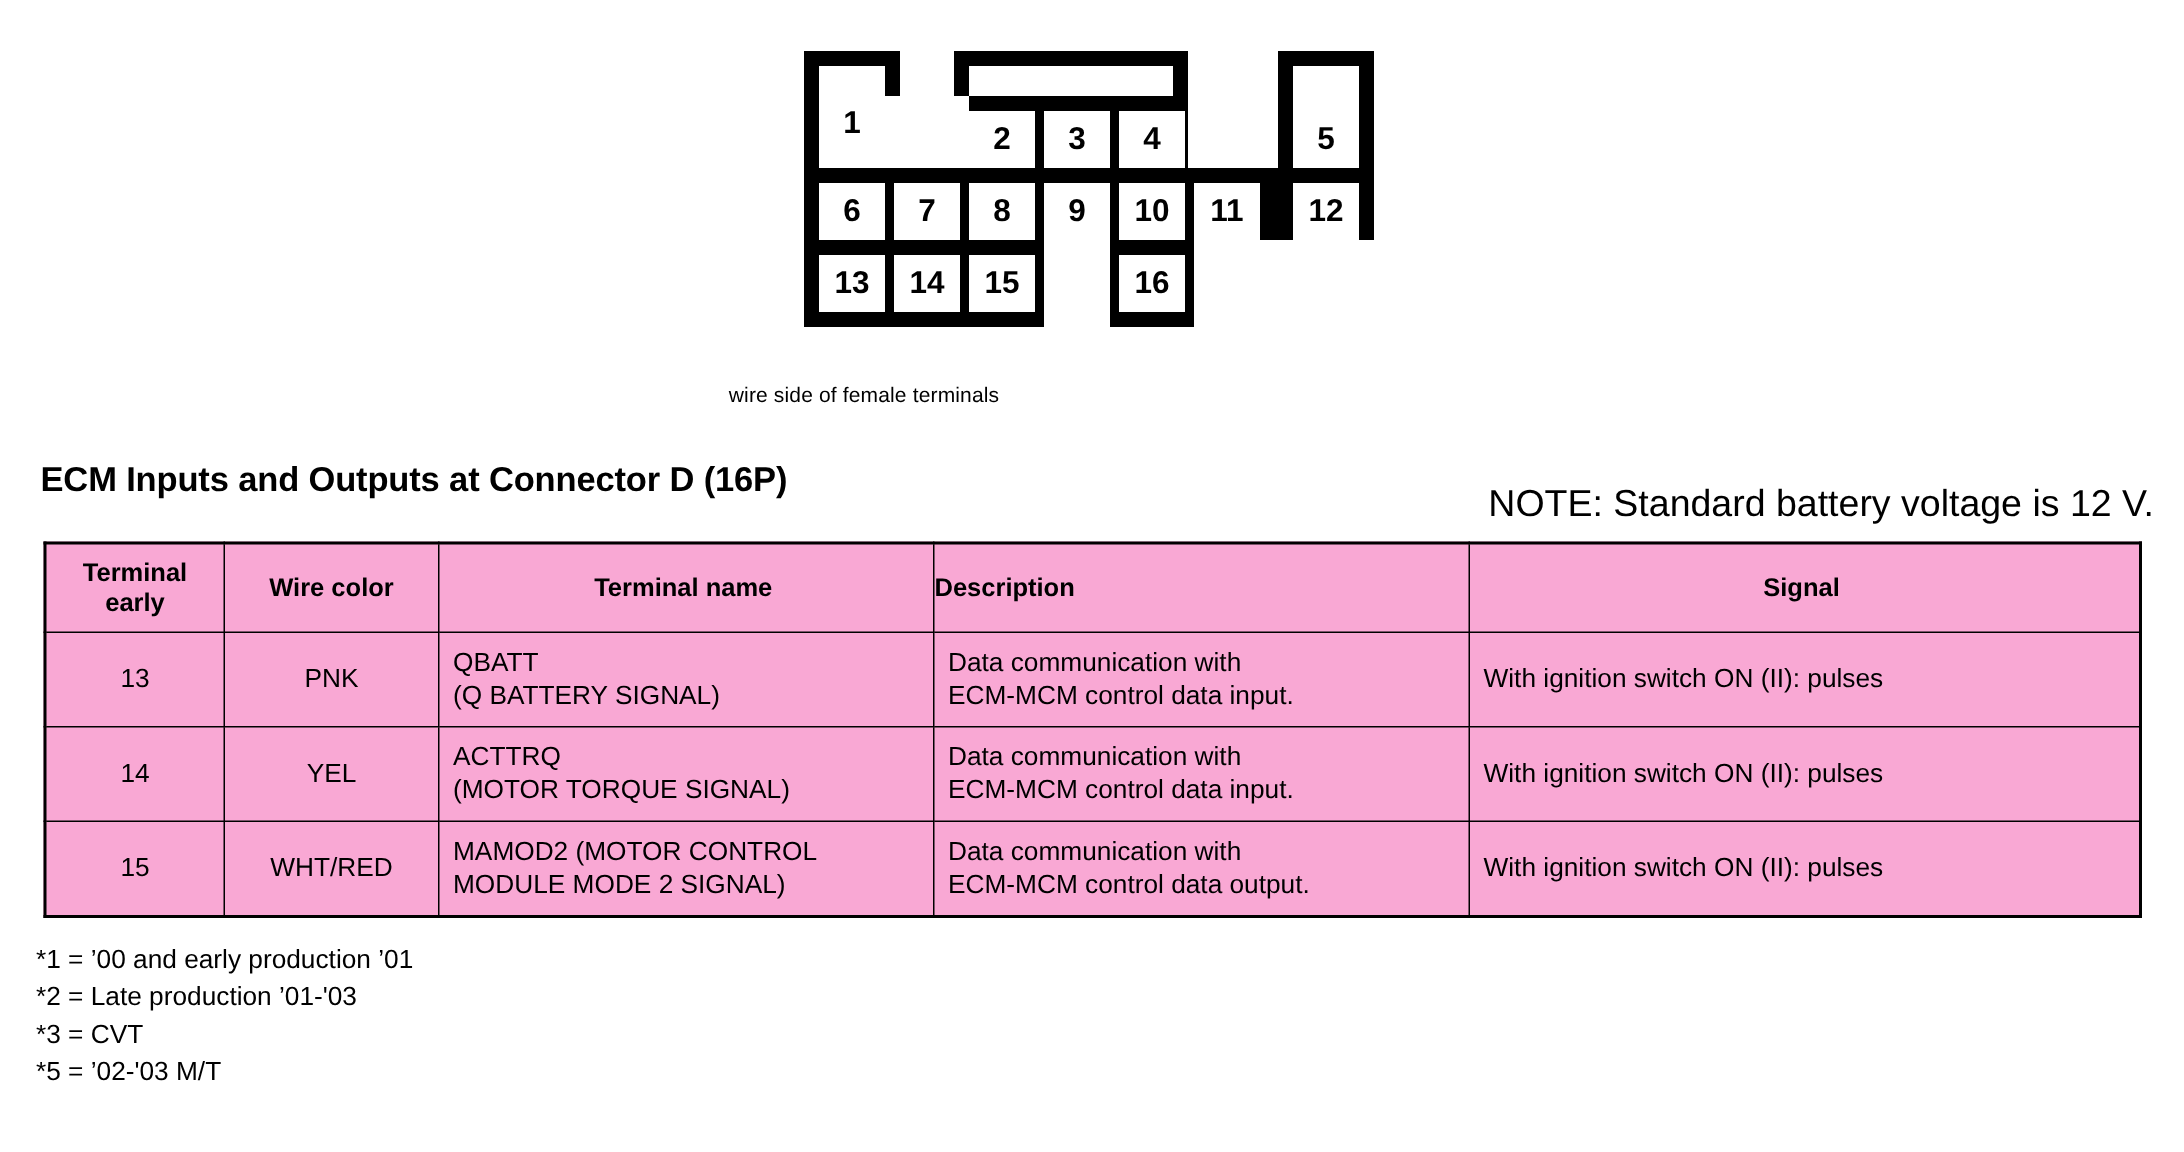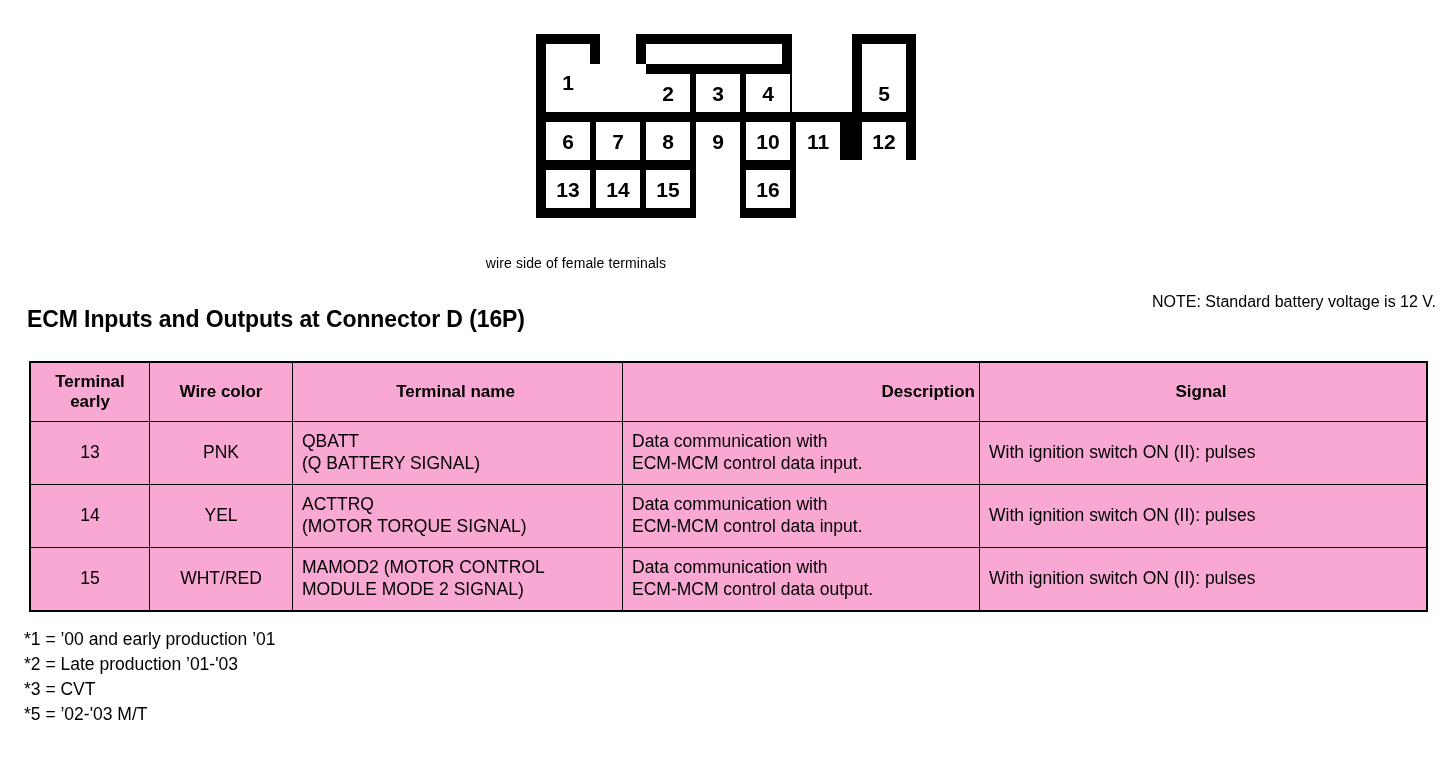--- a/index.html
+++ b/index.html
@@ -52,22 +52,22 @@
     left: 27px;
     top: 306px;
     font-size: 23px;
     font-weight: bold;
     letter-spacing: -0.1px;
     white-space: nowrap;
   }
   #battery-note {
     position: absolute;
     right: 20px;
-    top: 293px;
-    font-size: 16px;
+    top: 322px;
+    font-size: 25px;
     font-weight: normal;
     white-space: nowrap;
   }
 
   
   #pinout-table {
     position: absolute;
     left: 29px;
     top: 361px;
     width: 1399px;
@@ -203,21 +203,21 @@
       <th class="c-term">
         <span class="cell-line">Terminal</span>
         <span class="cell-line">early</span>
       </th>
       <th class="c-wire">
         <span class="cell-line">Wire color</span>
       </th>
       <th class="c-name" style="text-align:center;padding-left:0 !important;">
         <span class="cell-line">Terminal name</span>
       </th>
-      <th class="c-desc" style="text-align:right;padding-left:0 !important;border-radius:15px;">
+      <th class="c-desc" style="text-align:left;padding-left:0 !important;border-radius:15px;">
         <span class="cell-line">Description</span>
       </th>
       <th class="c-signal" style="text-align:center;padding-left:0 !important;">
         <span class="cell-line">Signal</span>
       </th>
     </tr>
   </thead>
   <tbody>
     <tr>
       <td class="c-term">13</td>

